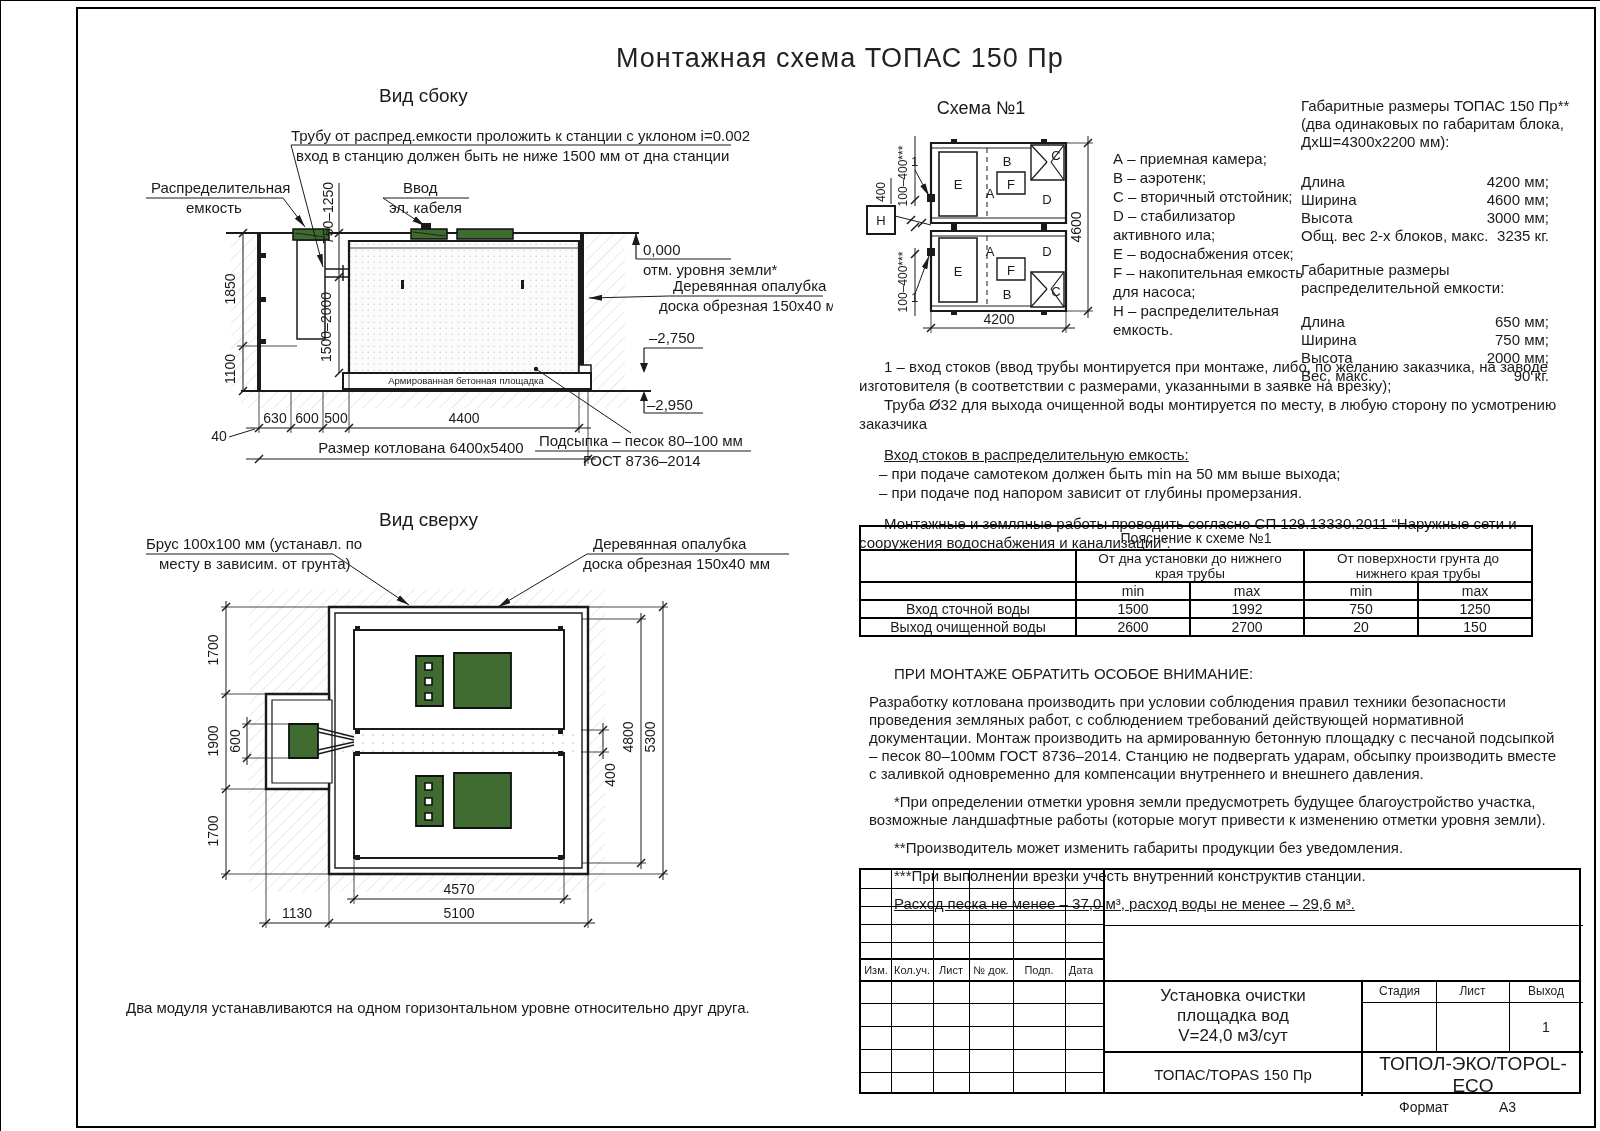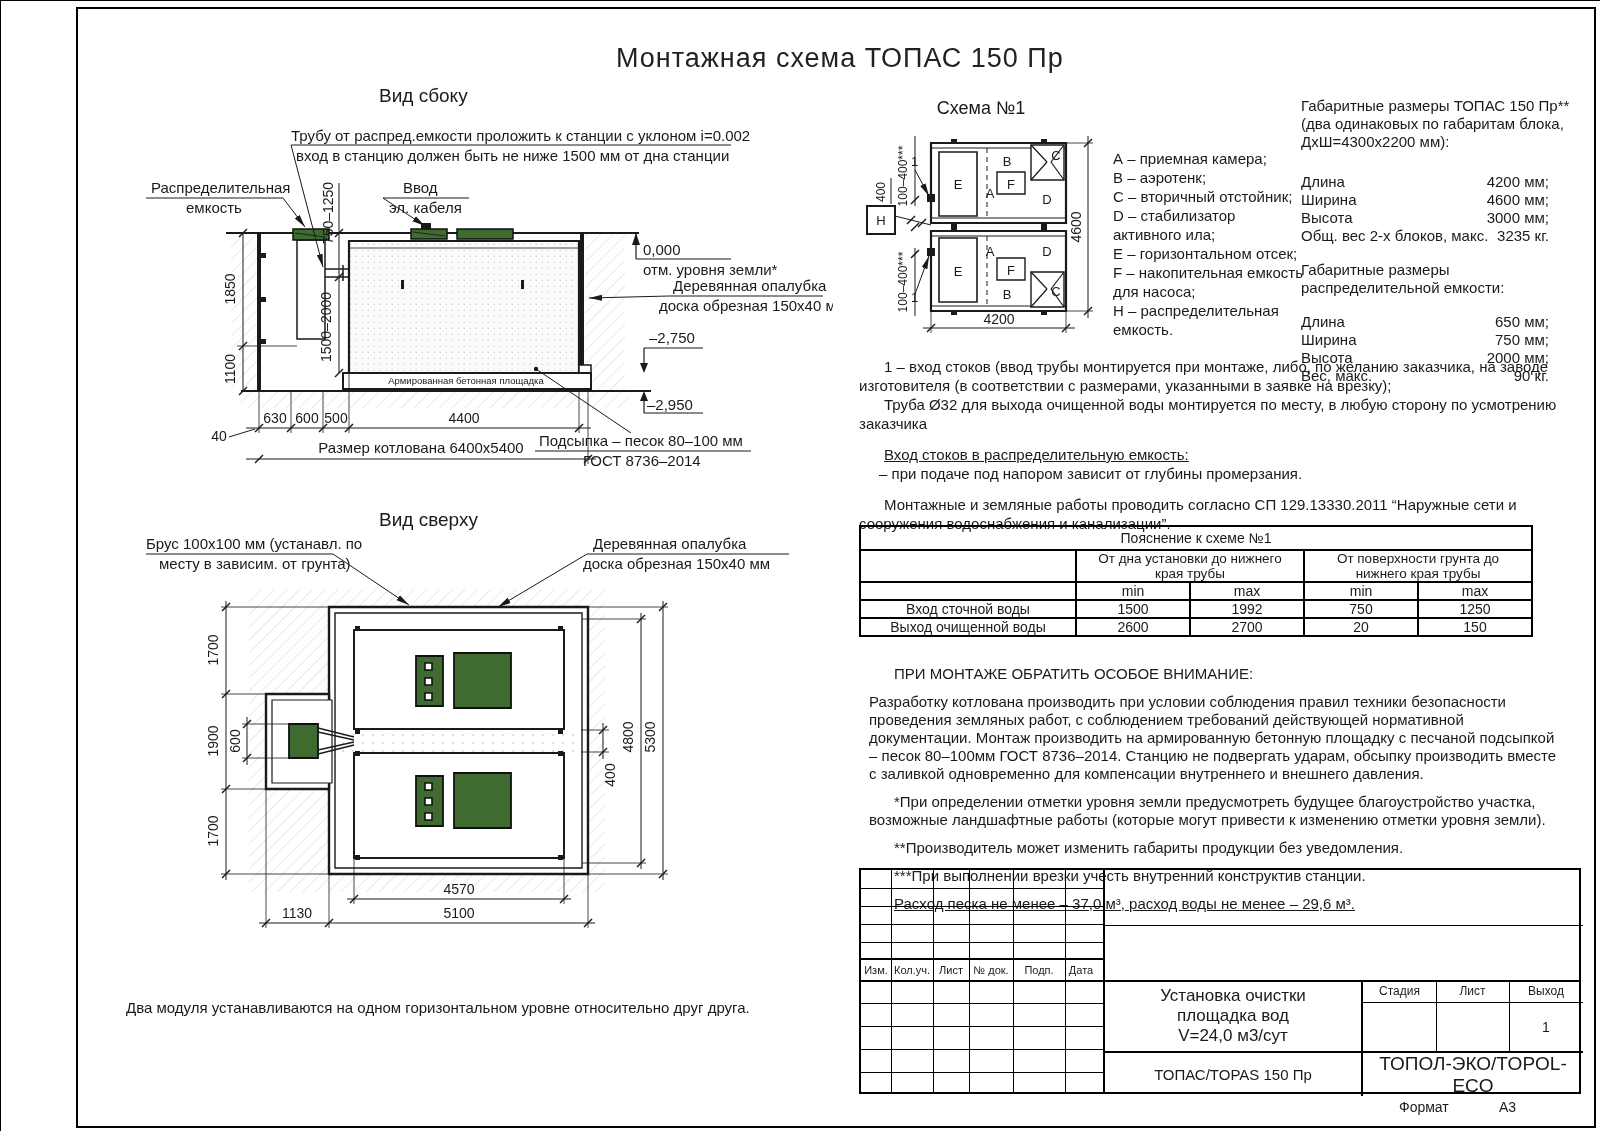--- a/index.html
+++ b/index.html
@@ -315,21 +315,21 @@
       <text class="dim" transform="rotate(-90 230 131)" x="230" y="131" text-anchor="middle">4600</text>
     </g>
   </svg>
 
   <div class="abs" style="left:1112px;top:148px;width:186px;">
     <div class="legend-line">А – приемная камера;</div>
     <div class="legend-line">В – аэротенк;</div>
     <div class="legend-line">С – вторичный отстойник;</div>
     <div class="legend-line">D – стабилизатор</div>
     <div class="legend-line">активного ила;</div>
-    <div class="legend-line">Е – горизонтальном отсек;</div>
+    <div class="legend-line">Е – водоснабжения отсек;</div>
     <div class="legend-line">F – накопительная емкость</div>
     <div class="legend-line">для насоса;</div>
     <div class="legend-line">Н – распределительная</div>
     <div class="legend-line">емкость.</div>
   </div>
 
   <div class="abs" style="left:1300px;top:96px;width:248px;">
     <div class="ov-title">Габаритные размеры ТОПАС 150 Пр**</div>
     <div class="ov-title">(два одинаковых по габаритам блока,</div>
     <div class="ov-title">ДхШ=4300х2200 мм):</div>
@@ -369,20 +369,21 @@
     <div class="ov-row">
         <span>Вес, макс.</span>
         <span>90 кг.</span>
       </div>
   </div>
 
   <div class="abs notes" style="left:858px;top:356px;width:706px;">
     <p class="ind">1 – вход  стоков (ввод трубы монтируется при монтаже, либо, по желанию заказчика, на заводе изготовителя (в соответствии с размерами, указанными в заявке на врезку);</p>
     <p class="ind">Труба Ø32 для выхода очищенной воды монтируется по месту, в любую сторону по усмотрению заказчика</p>
     <p class="uline" style="margin:12px 0 0 25px;">Вход стоков в распределительную емкость:</p>
+    <p style="margin-left:20px;">– при подаче самотеком должен быть min на 50 мм выше выхода;</p>
     <p style="margin-left:20px;">– при подаче под напором зависит от глубины промерзания.</p>
     <p class="ind" style="margin-top:12px;">Монтажные и земляные работы проводить согласно СП 129.13330.2011 “Наружные сети и сооружения водоснабжения и канализации”.</p>
   </div>
 
   <table class="expl abs" style="left:858px;top:524px;">
     <tbody>
         <tr>
           <td colspan="5" style="height:22px;">Пояснение к схеме №1</td>
         </tr>
     <tr>

